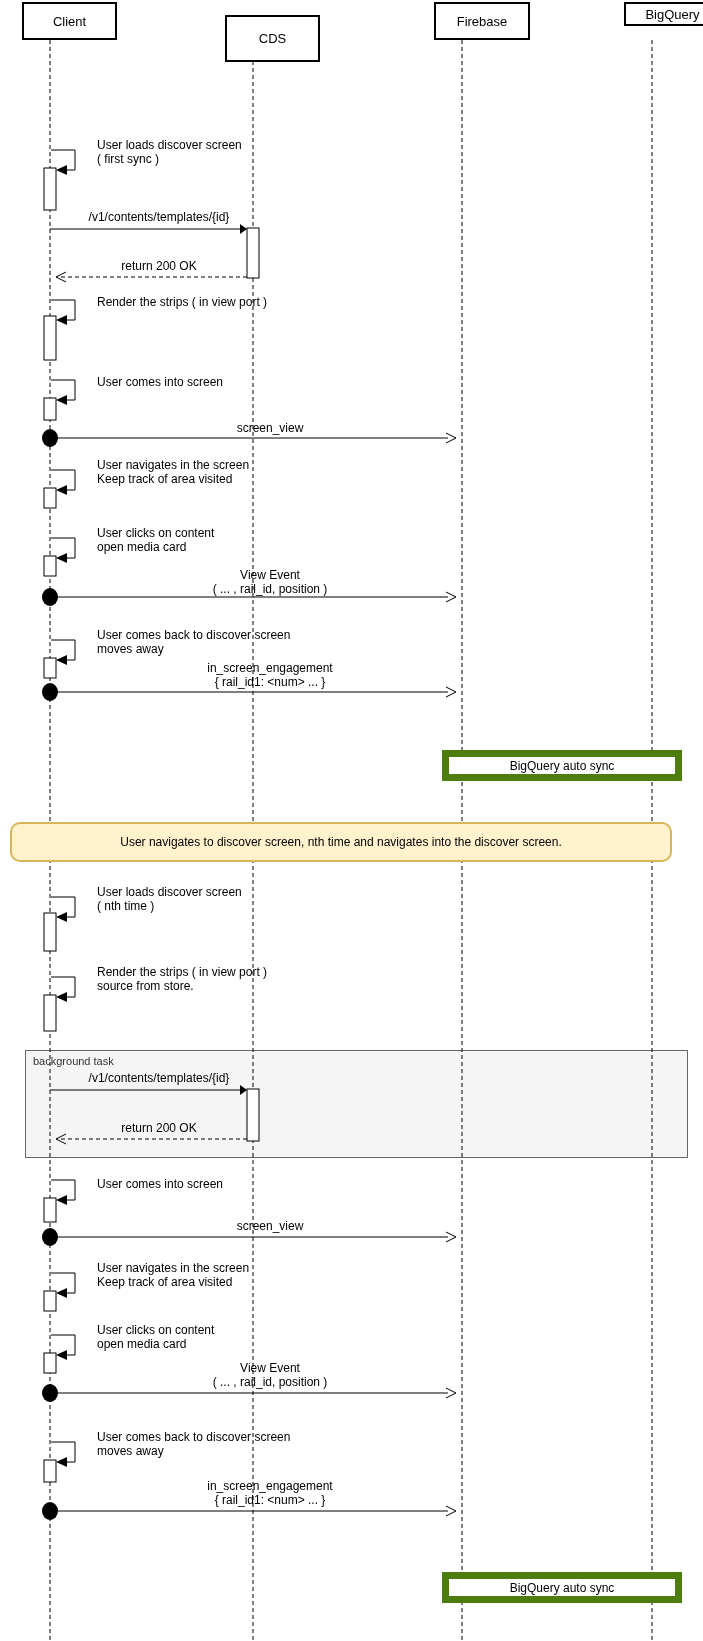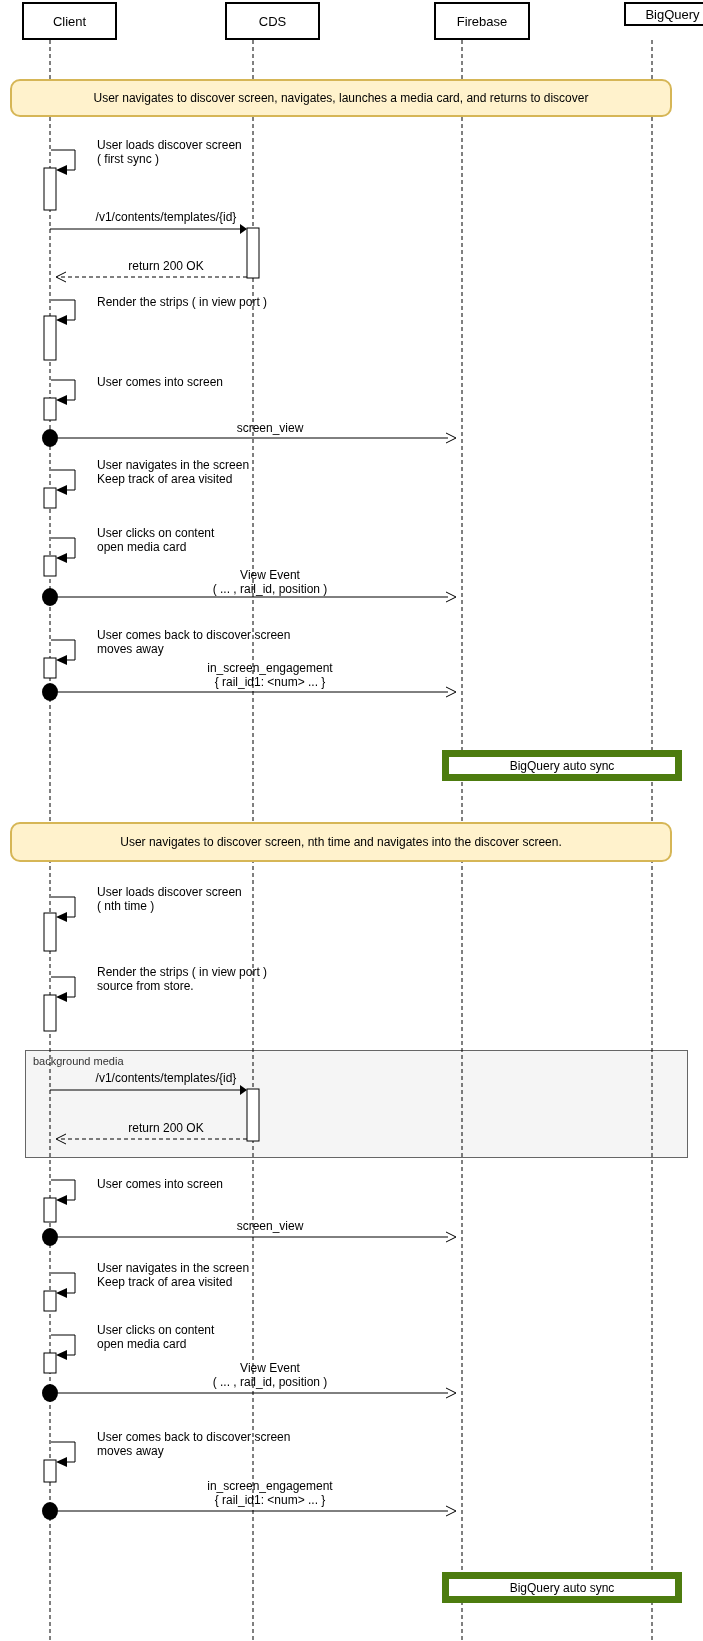--- a/index.html
+++ b/index.html
@@ -11,30 +11,30 @@
   .pbox{position:absolute;z-index:3;background:#fff;border:2px solid #000;box-sizing:border-box;
         display:flex;align-items:center;justify-content:center;font-size:13px;margin-left:20px;}
   .banner{position:absolute;z-index:3;background:#FFF2CC;border:2px solid #D6B656;border-radius:10px;
         box-sizing:border-box;display:flex;align-items:center;justify-content:center;
         font-size:12px;text-align:center;padding:0 14px;}
   .syncbox{position:absolute;z-index:3;background:#fff;border:7px solid #4d7c0f;box-sizing:border-box;
         display:flex;align-items:center;justify-content:center;font-size:12px;}
   .lbl{position:absolute;z-index:3;font-size:12px;line-height:14px;margin-left:18px;}
   .sm{left:79px;}
   .ctr{text-align:center;}
-  .req{left:48px;width:200px;}
+  .req{left:41px;width:200px;}
   .evt{left:52px;width:400px;}
 </style>
 </head>
 <body>
 
 <div id="stage">
 
   <div class="frame" style="left:25px;top:1050px;width:663px;height:108px;"></div>
-  <div class="frame-label" style="left:33px;top:1055px;">background media</div>
+  <div class="frame-label" style="left:33px;top:1055px;">background task</div>
 
   <svg class="layer-svg" width="703" height="1641" viewBox="0 0 703 1641">
 
     <g>
       <line x1="50" y1="40" x2="50" y2="1641" stroke="#000" stroke-width="1" stroke-dasharray="4 3"></line>
       </g>
     <g>
       <line x1="253" y1="40" x2="253" y2="1641" stroke="#000" stroke-width="1" stroke-dasharray="4 3"></line>
       </g>
     <g>
@@ -119,25 +119,24 @@
       <rect x="44" y="995" width="12" height="36"></rect>
       <rect x="247" y="1089" width="12" height="52"></rect>
       <rect x="44" y="1198" width="12" height="24"></rect>
       <rect x="44" y="1291" width="12" height="20"></rect>
       <rect x="44" y="1353" width="12" height="20"></rect>
       <rect x="44" y="1460" width="12" height="22"></rect>
     </g>
   </svg>
 
   <div class="pbox" style="left:2px;top:2px;width:95px;height:38px;">Client</div>
-  <div class="pbox" style="left:205px;top:2px;width:95px;height:38px;">CDS</div>
+  <div class="pbox" style="left:205px;top:15px;width:95px;height:47px;">CDS</div>
   <div class="pbox" style="left:414px;top:2px;width:96px;height:38px;">Firebase</div>
   <div class="pbox" style="left:604px;top:2px;width:97px;height:24px;">BigQuery</div>
 
-  <div class="banner" style="left:10px;top:79px;width:662px;height:38px;">User navigates to discover screen, navigates, launches a media card, and returns to discover</div>
   <div class="banner" style="left:10px;top:822px;width:662px;height:40px;">User navigates to discover screen, nth time and navigates into the discover screen.</div>
 
   <div class="syncbox" style="left:442px;top:750px;width:240px;height:31px;">BigQuery auto sync</div>
   <div class="syncbox" style="left:442px;top:1572px;width:240px;height:31px;">BigQuery auto sync</div>
 
   <div class="lbl sm" style="top:138px;">
     <div>User loads discover screen</div>
       <div>( first sync )</div>
     </div>
   <div class="lbl sm" style="top:295px;">

